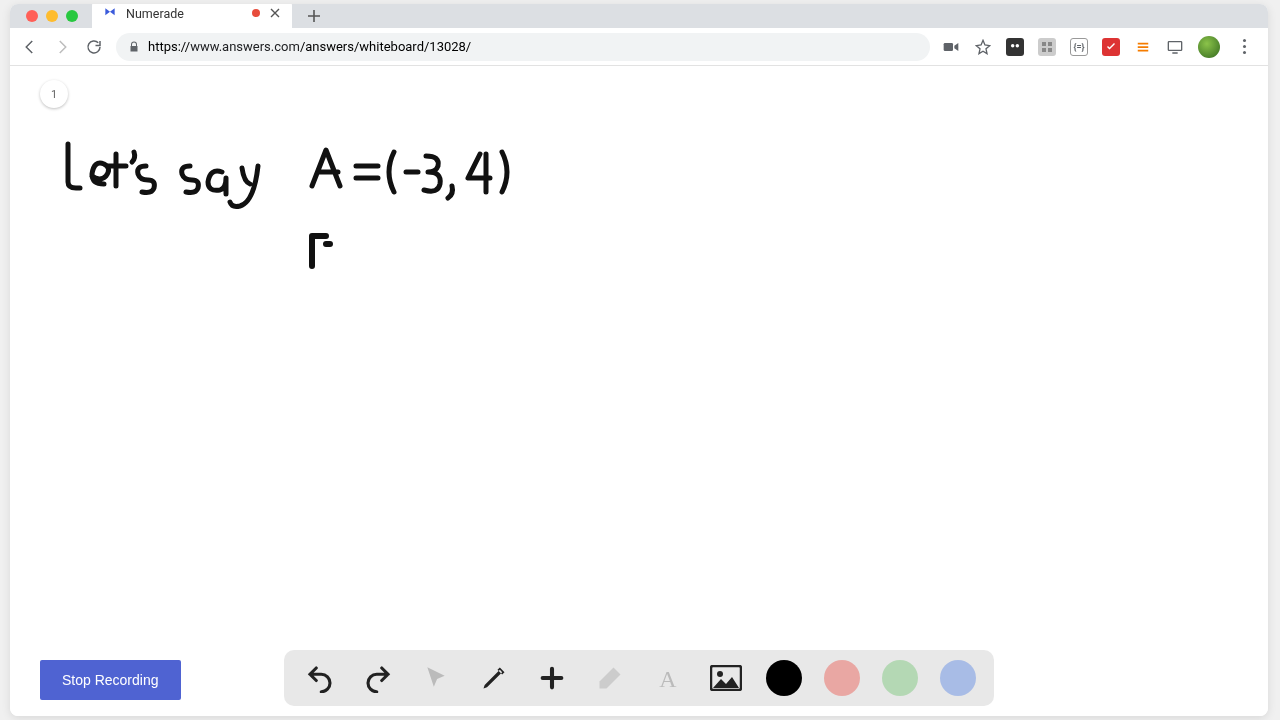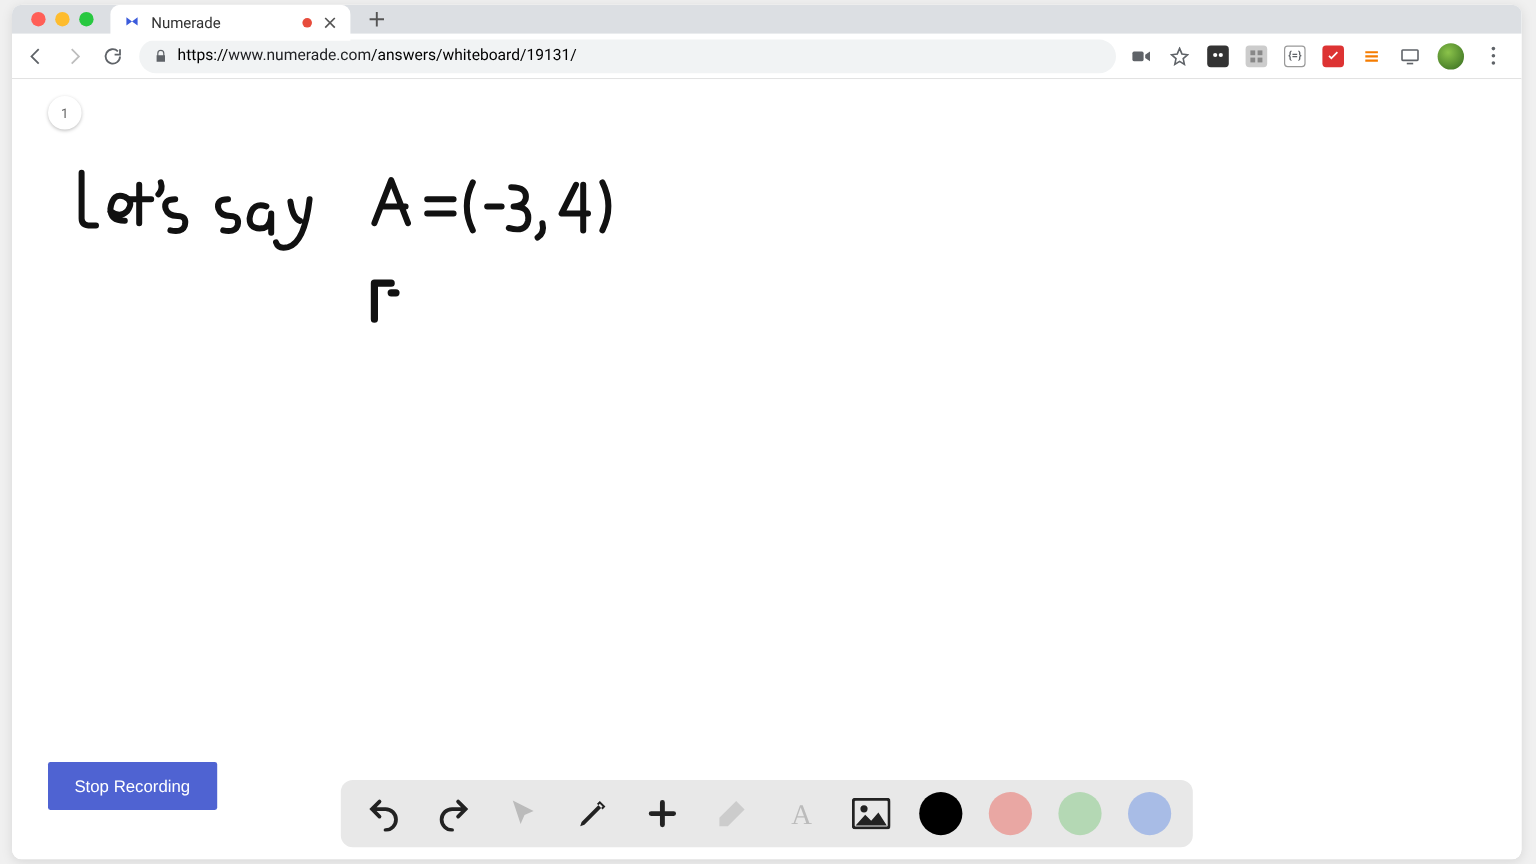--- a/index.html
+++ b/index.html
@@ -18,21 +18,21 @@
     border-radius: 8px;
     box-shadow: 0 2px 10px rgba(0,0,0,0.1);
     overflow: hidden;
     display: flex;
     flex-direction: column;
   }
   .tab-strip {
     height: 24px;
     background: #dcdfe3;
     display: flex;
-    align-items: flex-start;
+    align-items: flex-end;
     padding-left: 10px;
     position: relative;
   }
   .traffic-lights {
     display: flex;
     gap: 8px;
     align-items: center;
     padding: 0 8px 0 6px;
     align-self: center;
   }
@@ -122,21 +122,21 @@
     font-size:11px; color:#666; background:#fff;
   }
   .handwriting {
     position:absolute;
     top:70px; left:40px;
     width:500px;
   }
 
   .stop-btn {
     position:absolute;
-    left:30px; bottom:41px;
+    left:30px; bottom:16px;
     background:#4f63d2;
     color:#fff;
     border:none;
     padding: 12px 22px;
     font-size:14px;
     border-radius:2px;
     cursor:pointer;
   }
 
   .tool-tray {
@@ -213,21 +213,21 @@
           <path fill="none" stroke="#5f6368" stroke-width="2" d="M20 12a8 8 0 1 1-2.34-5.66M20 4v6h-6"></path>
         </svg>
     </div>
     <div class="omnibox">
       <span class="lock">
         <svg width="12" height="12" viewBox="0 0 24 24">
             <path fill="#5f6368" d="M6 10V7a6 6 0 1 1 12 0v3h1v11H5V10h1zm2 0h8V7a4 4 0 1 0-8 0v3z"></path>
           </svg>
       </span>
       <span>
-        <span class="url-prefix">https://</span><span class="url-rest">www.numerade.com</span><span class="url-prefix">/answers/whiteboard/19131/</span>
+        <span class="url-prefix">https://</span><span class="url-rest">www.answers.com</span><span class="url-prefix">/answers/whiteboard/13028/</span>
       </span>
     </div>
     <div class="right-icons">
       <div class="ext-icon">
         <svg width="16" height="12" viewBox="0 0 24 18">
             <rect x="1" y="3" width="14" height="12" rx="2" fill="#5f6368"></rect>
             <path fill="#5f6368" d="M17 7l6-4v12l-6-4z"></path>
           </svg>
       </div>
       <div class="ext-icon">

